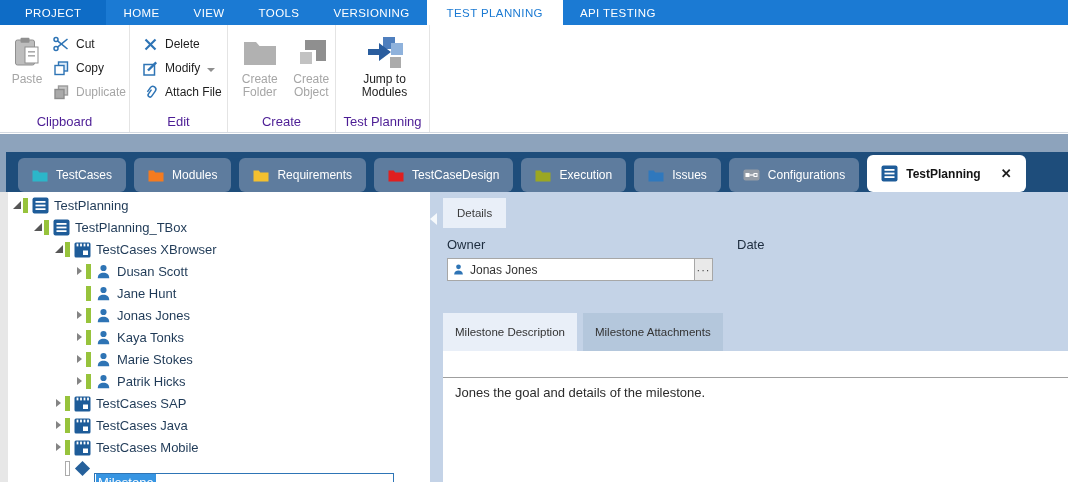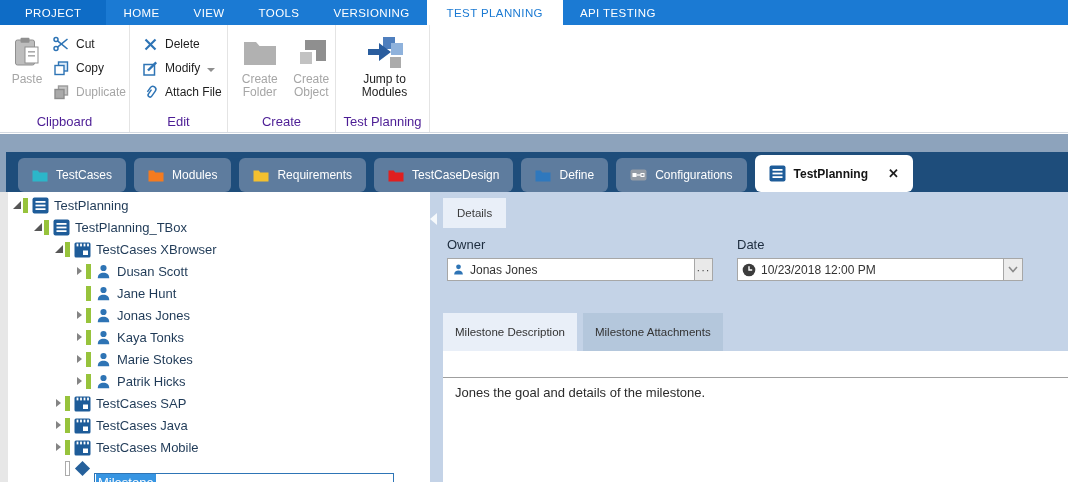--- a/index.html
+++ b/index.html
@@ -276,28 +276,36 @@
 
     <div class="dtab">
       <span class="tab-ficon" style="color: rgb(224, 31, 31);">
         <svg width="16" height="14" viewBox="0 0 16 14">
             <path d="M0.5,13.5 v-11 h5.2 l1.6,2 h8.2 v9 z" fill="currentColor"></path>
           </svg>
       </span>
       <span>TestCaseDesign</span>
     </div>
 
+    <div class="dtab">
+      <span class="tab-ficon" style="color: rgb(155, 167, 34);">
+        <svg width="16" height="14" viewBox="0 0 16 14">
+            <path d="M0.5,13.5 v-11 h5.2 l1.6,2 h8.2 v9 z" fill="currentColor"></path>
+          </svg>
+      </span>
+      <span>Execution</span>
+    </div>
 
     <div class="dtab">
       <span class="tab-ficon" style="color: rgb(47, 120, 189);">
         <svg width="16" height="14" viewBox="0 0 16 14">
             <path d="M0.5,13.5 v-11 h5.2 l1.6,2 h8.2 v9 z" fill="currentColor"></path>
           </svg>
       </span>
-      <span>Define</span>
+      <span>Issues</span>
     </div>
 
     <div class="dtab">
       <span class="tab-ficon">
         <svg width="17" height="12" viewBox="0 0 17 12">
           <rect x="0.5" y="0.5" width="16" height="11" rx="2" fill="#949ca6"></rect>
           <rect x="2.5" y="4" width="4" height="4" fill="#fff"></rect>
           <line x1="6.5" y1="6" x2="11" y2="6" stroke="#fff" stroke-width="1.2"></line>
           <rect x="11" y="4.5" width="3" height="3" fill="none" stroke="#fff"></rect>
         </svg>
@@ -539,34 +547,20 @@
         <span class="input-icon">
           <svg width="13" height="13" viewBox="0 0 17 17">
               <circle cx="8.5" cy="5" r="3.1" fill="#2e74b5"></circle>
               <path d="M2.8,15.2 c0,-4 2.5,-5.4 5.7,-5.4 c3.2,0 5.7,1.4 5.7,5.4 z" fill="#2e74b5"></path>
             </svg>
         </span>
         <span class="input-text">Jonas Jones</span>
         <span class="browse-btn">···</span>
       </div>
 
-      <div class="input date-input">
-        <span class="input-icon">
-          <svg width="14" height="14" viewBox="0 0 14 14">
-              <circle cx="7" cy="7" r="6.3" fill="#3c3c3c"></circle>
-              <path d="M7,3.2 V7 H10.2" fill="none" stroke="#fff" stroke-width="1.4"></path>
-            </svg>
-        </span>
-        <span class="input-text">10/23/2018 12:00 PM</span>
-        <span class="drop-btn">
-          <svg width="10" height="7" viewBox="0 0 10 7">
-              <polyline points="1,1 5,5.5 9,1" fill="none" stroke="#8a8a8a" stroke-width="1.6"></polyline>
-            </svg>
-        </span>
-      </div>
 
       <div class="subtabs">
         <div class="subtab active">Milestone Description</div>
         <div class="subtab">Milestone Attachments</div>
       </div>
 
       <div class="desc-area">
         <div class="desc-line"></div>
         <div class="desc-text">Jones the goal and details of the milestone.</div>
       </div>

